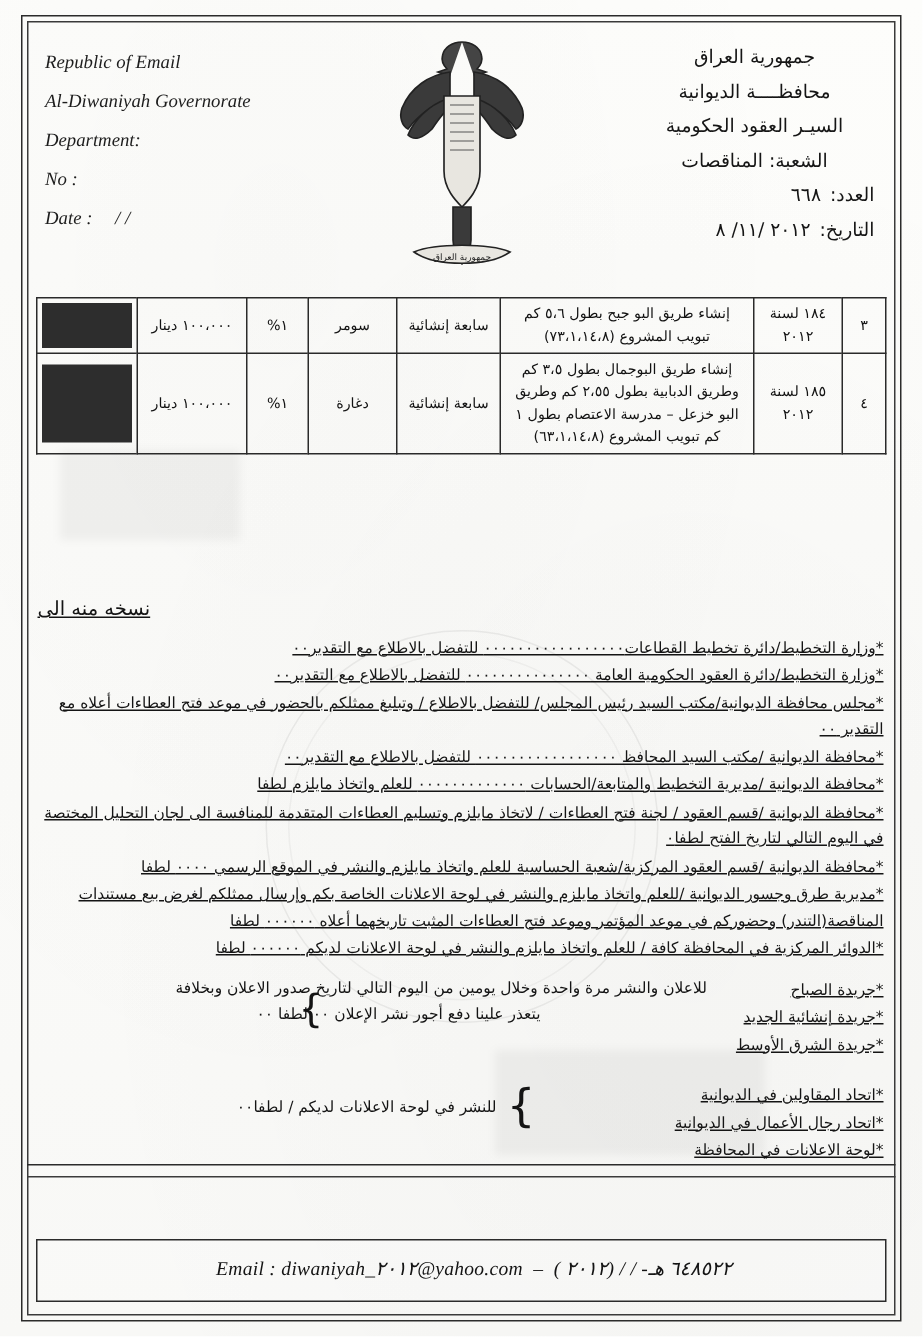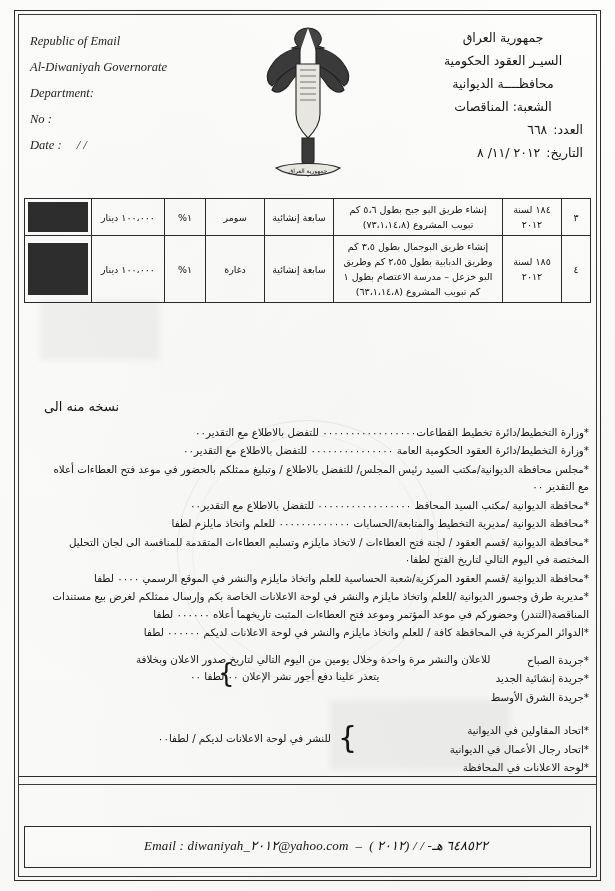--- a/index.html
+++ b/index.html
@@ -134,29 +134,30 @@
   td.c-end  { width: 60px; }
   .blackbox {
     background: #2d2d2d;
     height: 30px;
   }
   .row2 .blackbox { height: 52px; }
 
   
   .body {
     position: absolute;
-    left: 40px;
+    left: 21px;
     right: 26px;
     top: 398px;
     direction: rtl;
     text-align: right;
     font-family: "DejaVu Sans", sans-serif;
     font-size: 10.3px;
     line-height: 17.5px;
     color: #141414;
+    text-decoration: underline;
   }
   .copies-title {
     text-align: left;
     font-size: 13px;
     margin: 0 0 8px 0;
     padding-left: 4px;
     font-family: "DejaVu Sans", sans-serif;
   }
   .body p {
     margin: 0 0 1px 0;
@@ -308,22 +309,22 @@
           <path d="M40 116 L52 116 L52 138 C52 146 48 152 46 154 C44 152 40 146 40 138 Z" fill="#3a3a3a"></path>
 
           <path d="M14 146 C28 140 64 140 78 146 C64 156 28 156 14 146 Z" fill="#e8e6e0" stroke="#222"></path>
           <text x="46" y="151" font-size="6" fill="#222" text-anchor="middle" font-family="DejaVu Sans, sans-serif" stroke="none">جمهورية العراق</text>
         </g>
       </svg>
     </div>
 
     <div class="hdr-right">
       <div class="line">جمهورية العراق</div>
+      <div class="line">محافظــــة الديوانية</div>
       <div class="line">السيـر العقود الحكومية</div>
-      <div class="line">محافظــــة الديوانية</div>
       <div class="line">الشعبة: المناقصات</div>
       <div class="kv">
         <span class="k">العدد:</span>
         <span class="v">٦٦٨</span>
       </div>
       <div class="kv">
         <span class="k">التاريخ:</span>
         <span class="v">٢٠١٢ /١١/ ٨</span>
       </div>
     </div>

